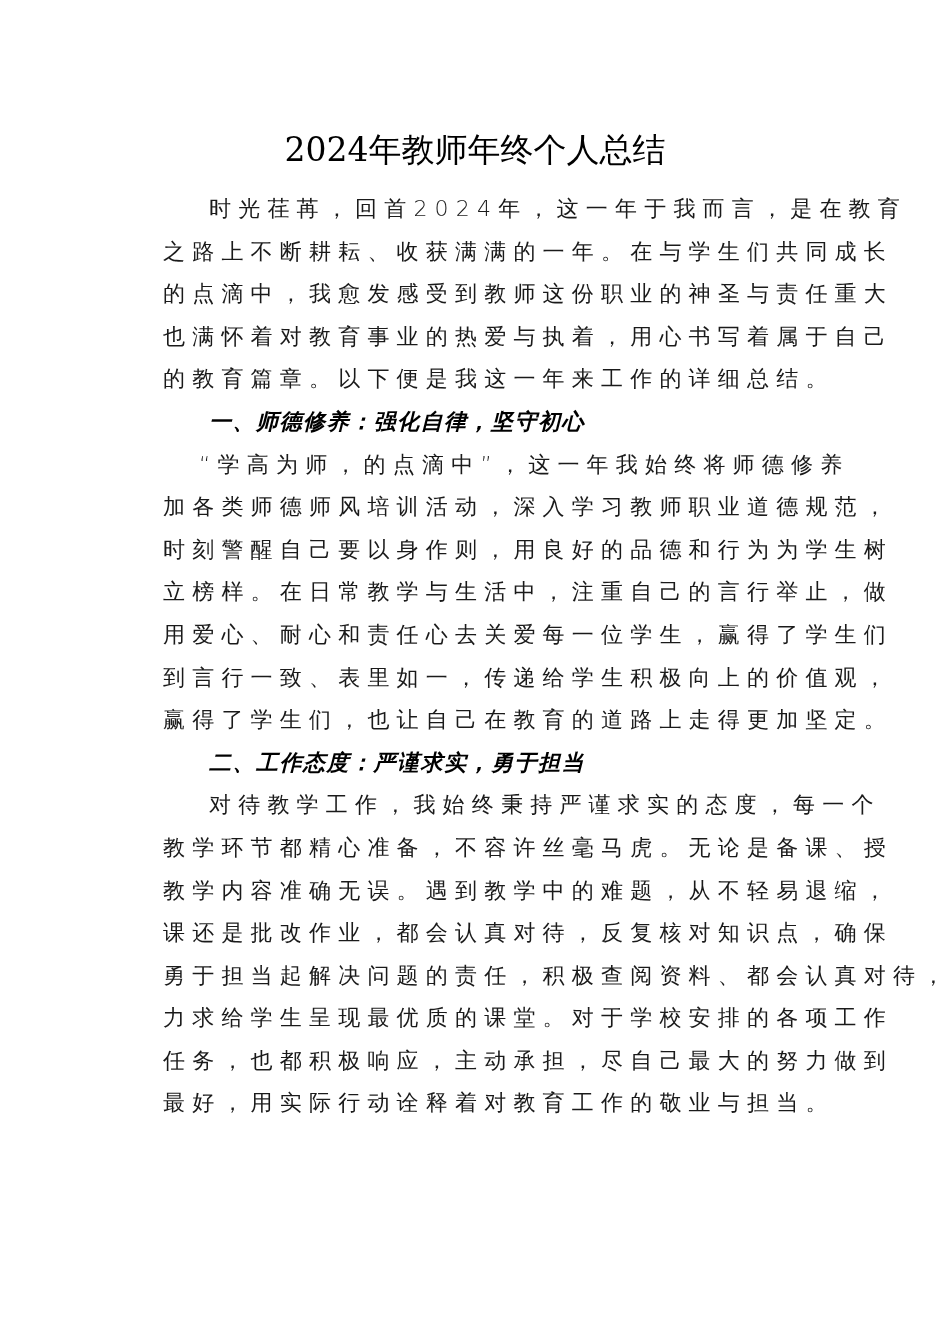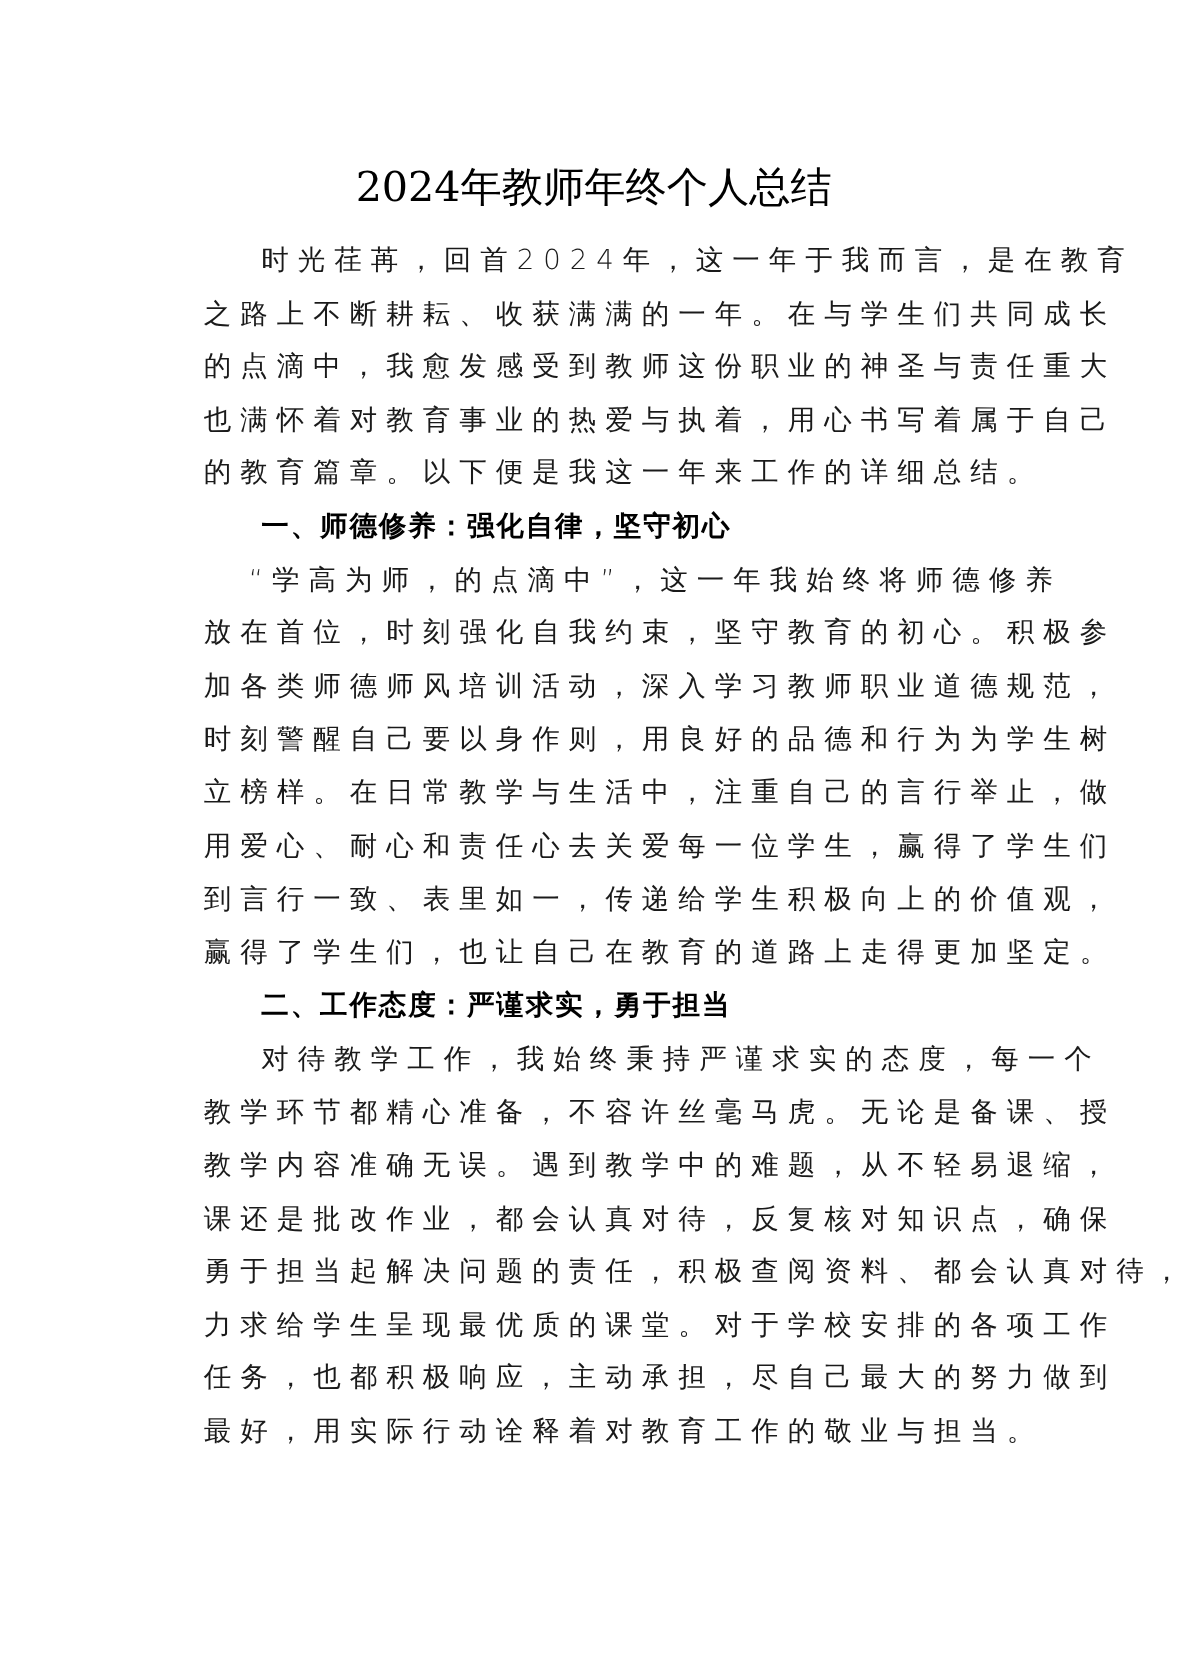--- a/index.html
+++ b/index.html
@@ -56,20 +56,21 @@
     }
     .line.indent {
       padding-left: 46px;
     }
     .line.heading {
       padding-left: 46px;
       font-weight: bold;
       letter-spacing: 1.5px;
       font-size: 22px;
       color: #000000;
+      font-style: italic;
     }
     .line.quote-start {
       padding-left: 36px;
     }
   </style>
 </head>
 <body>
 
 <div class="page">
   <div class="title">2024年教师年终个人总结</div>
@@ -80,21 +81,20 @@
       <span class="line indent">时光荏苒，回首2024年，这一年于我而言，是在教育</span>
       <span class="line">之路上不断耕耘、收获满满的一年。在与学生们共同成长</span>
       <span class="line">的点滴中，我愈发感受到教师这份职业的神圣与责任重大</span>
       <span class="line">也满怀着对教育事业的热爱与执着，用心书写着属于自己</span>
       <span class="line">的教育篇章。以下便是我这一年来工作的详细总结。</span>
     </div>
 
     <div>
       <span class="line heading">一、师德修养：强化自律，坚守初心</span>
       <span class="line quote-start">“学高为师，的点滴中”，这一年我始终将师德修养</span>
-      <span class="line">放在首位，时刻强化自我约束，坚守教育的初心。积极参</span>
       <span class="line">加各类师德师风培训活动，深入学习教师职业道德规范，</span>
       <span class="line">时刻警醒自己要以身作则，用良好的品德和行为为学生树</span>
       <span class="line">立榜样。在日常教学与生活中，注重自己的言行举止，做</span>
       <span class="line">用爱心、耐心和责任心去关爱每一位学生，赢得了学生们</span>
       <span class="line">到言行一致、表里如一，传递给学生积极向上的价值观，</span>
       <span class="line">赢得了学生们，也让自己在教育的道路上走得更加坚定。</span>
     </div>
 
     <div>
       <span class="line heading">二、工作态度：严谨求实，勇于担当</span>

